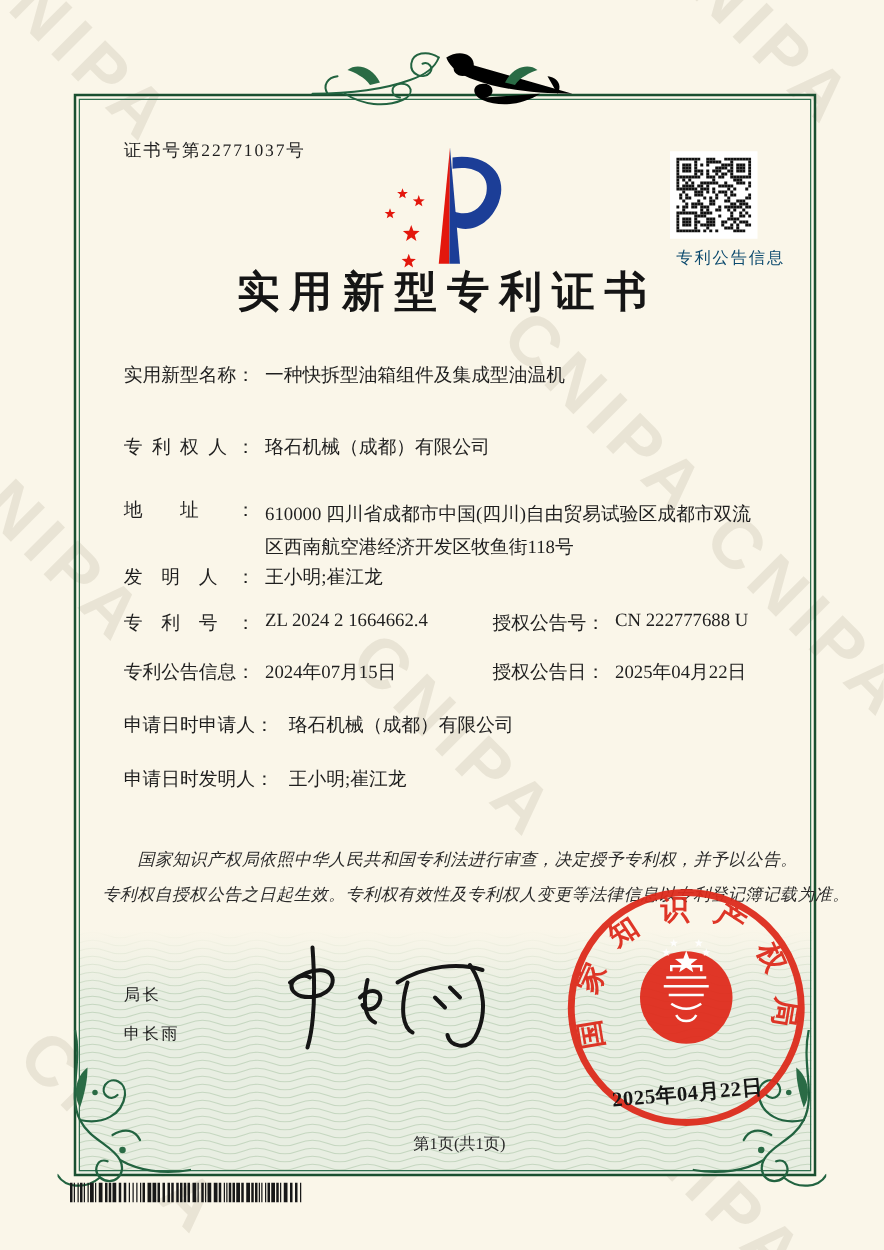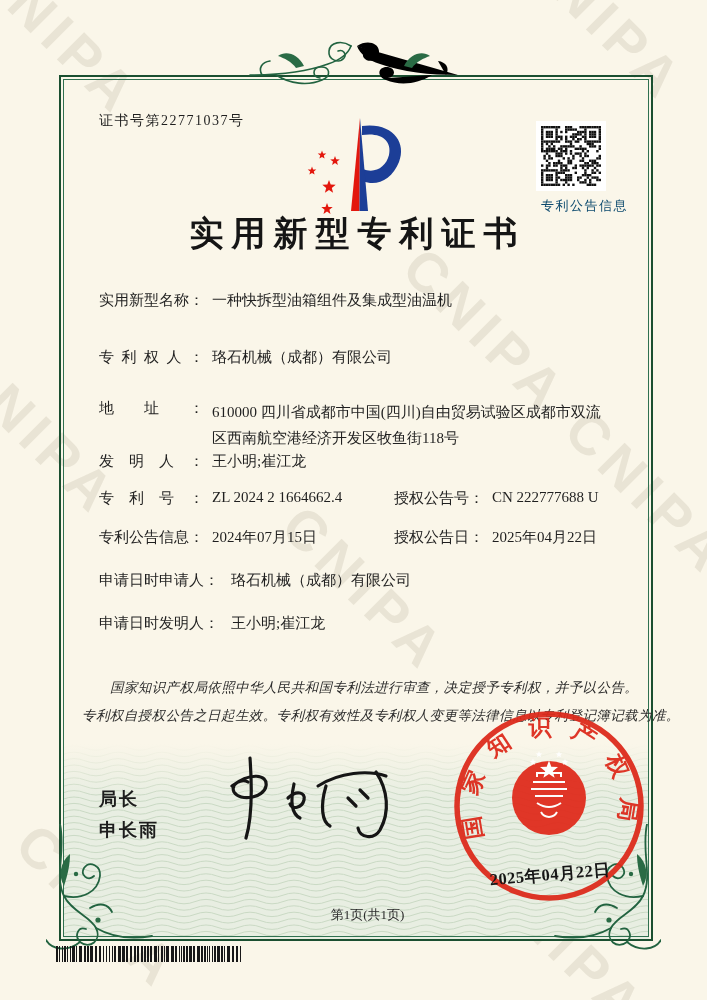--- a/index.html
+++ b/index.html
@@ -47,21 +47,21 @@
          vertical-align:top; }
   .lbl-n { display:inline-block; vertical-align:top; }
   .val { display:inline-block; margin-left:8px; vertical-align:top; }
   .val-wrap { white-space:normal; width:392px; line-height:26px; }
   .legal { position:absolute; left:82px; z-index:10; font-size:13.5px; font-style:italic;
            letter-spacing:0.4px; color:#2b2b2b; white-space:nowrap; }
   .legal.l1 { top:679px; padding-left:28px; }
   .legal.l2 { top:707px; }
   .director { position:absolute; left:99px; z-index:10;
               font-family:"Liberation Sans","DejaVu Sans",sans-serif;
-              font-size:18px; font-weight:700; letter-spacing:2px; color:#1d1d1d; }
+              font-size:13px; font-weight:400; letter-spacing:2px; color:#1d1d1d; }
   .director.t { top:787px; }
   .director.n { top:818px; }
   .signature { position:absolute; left:190px; top:746px; z-index:11; }
   .seal { position:absolute; left:449px; top:706px; z-index:12; opacity:0.94; }
   .seal-date { position:absolute; left:468px; top:864px; width:164px; text-align:center;
                font-size:16.5px; font-weight:bold; letter-spacing:0.5px; color:#161616;
                transform:rotate(-5deg); z-index:13; }
   .footer { position:absolute; left:0; right:0; top:906px; text-align:center;
             font-size:13px; color:#2a2a2a; z-index:10;margin-left:28px; }
   .barcode { position:absolute; left:55px; top:946px; z-index:10; }

